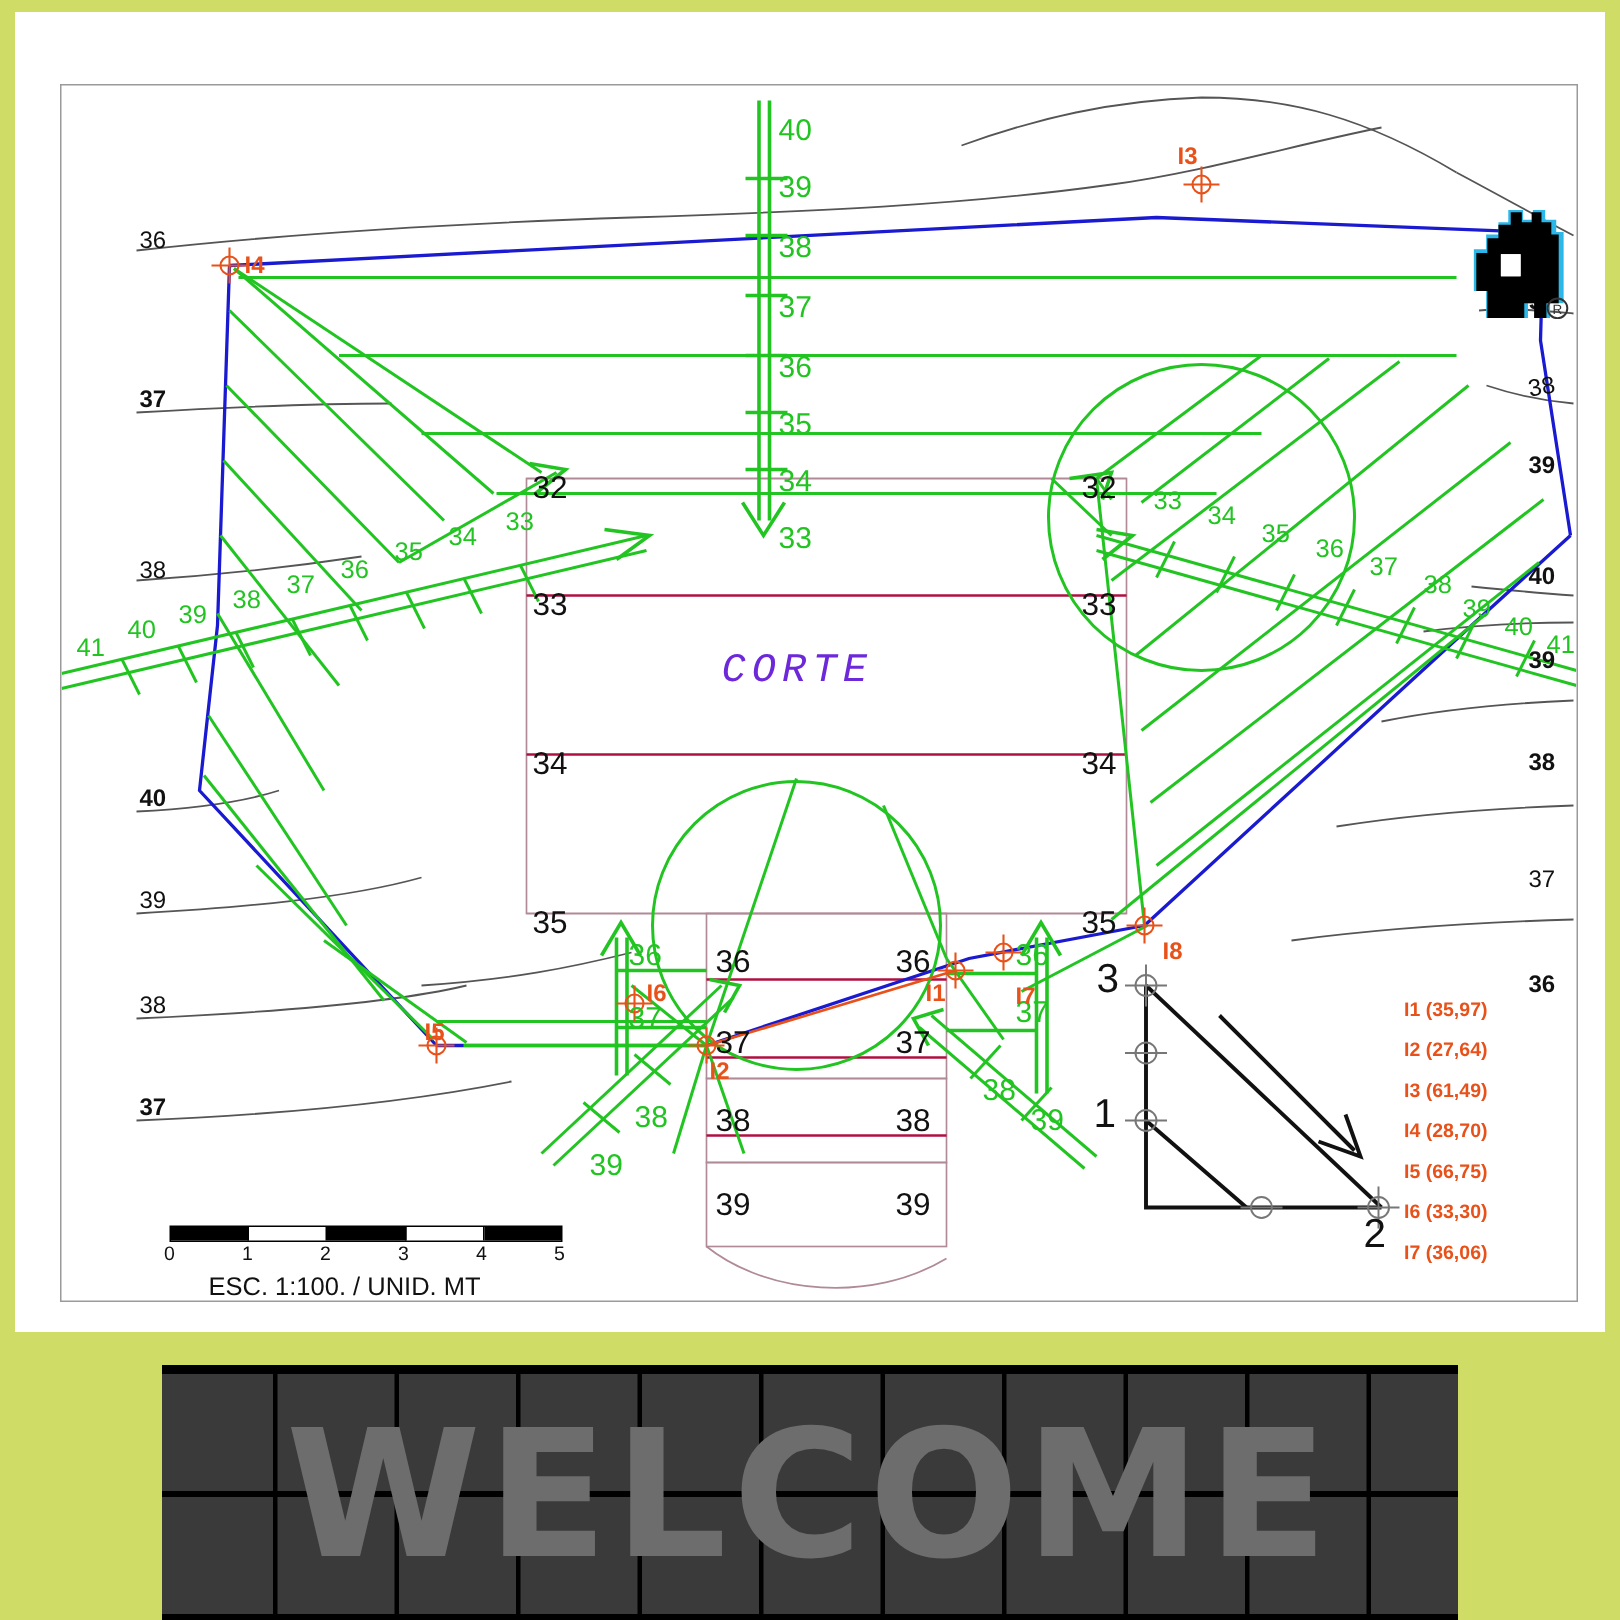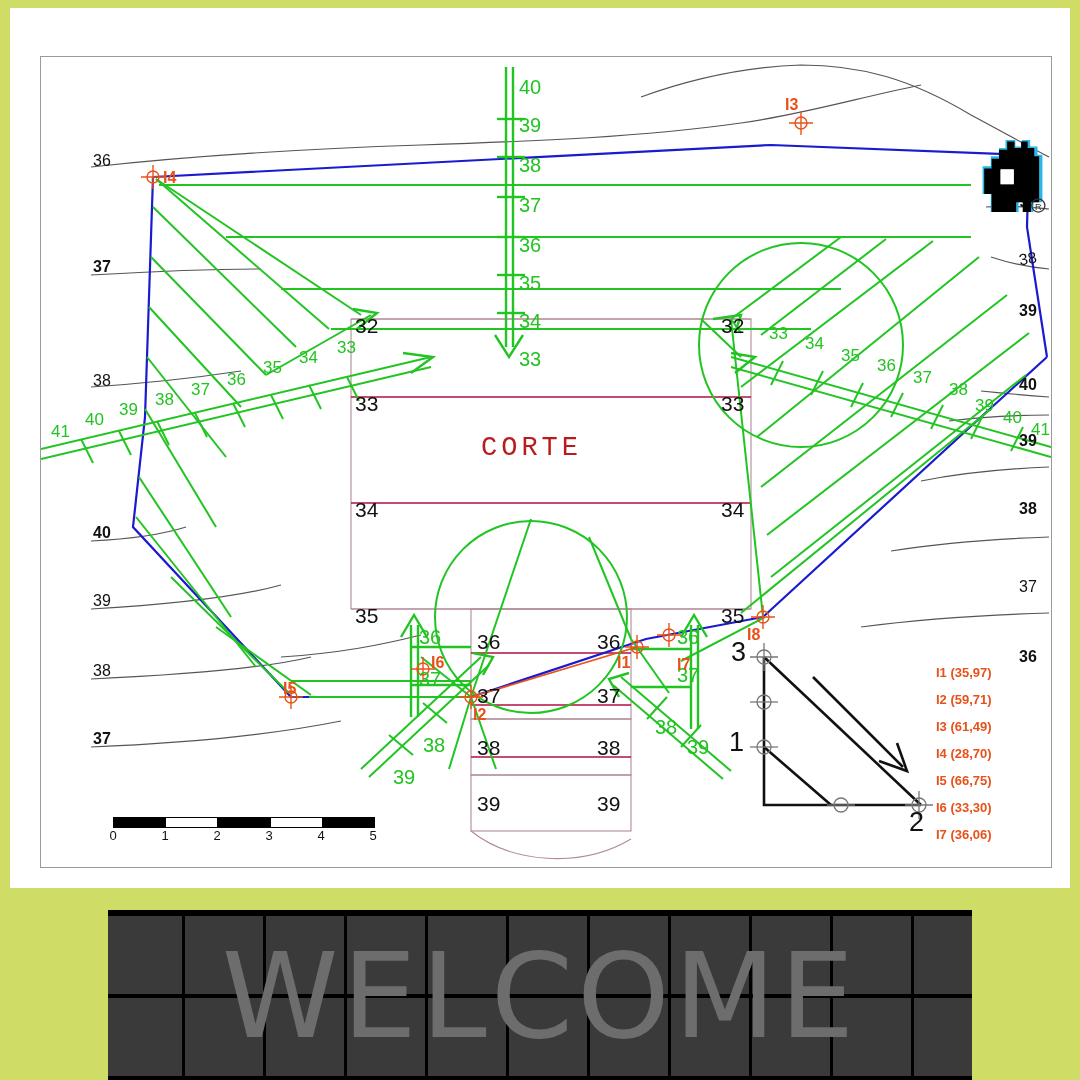--- a/index.html
+++ b/index.html
@@ -23,21 +23,21 @@
   .svgwrap{position:absolute;left:0;top:0;width:100%;height:100%;}
 
   
   .lbl{position:absolute;white-space:nowrap;line-height:1;}
   .elev{color:#111;font-size:21px;font-family:"Liberation Sans",sans-serif;}
   .contour{color:#111;font-size:16px;font-family:"Liberation Sans",sans-serif;}
   .contour.b{font-weight:bold;}
   .gnum{color:#22c422;font-size:17px;font-family:"Liberation Sans",sans-serif;}
   .gnum.big{font-size:20px;}
   .pt{color:#e8521a;font-size:16px;font-weight:bold;font-family:"Liberation Sans",sans-serif;}
-  .corte{color:#b91c1c;font-size:27px;letter-spacing:4px;font-family:"Liberation Mono",monospace;}
+  .corte{color:#6d28d9;font-size:27px;letter-spacing:4px;font-family:"Liberation Mono",monospace;font-style:italic;}
   .tri-lbl{color:#111;font-size:27px;font-family:"Liberation Sans",sans-serif;}
 
   
   .legend{position:absolute;left:895px;top:608px;}
   .legend div{color:#e8521a;font-size:13px;font-weight:bold;margin-bottom:12px;
               font-family:"Liberation Sans",sans-serif;white-space:nowrap;}
 
   
   .scalebar{position:absolute;left:72px;top:760px;width:290px;}
   .sb-bar{position:relative;height:9px;width:260px;background:#fff;border:1px solid #000;display:flex;}
@@ -57,21 +57,21 @@
   .welcome{
     position:absolute;left:108px;top:910px;width:864px;height:160px;
     background:#3a3a3a;border-top:6px solid #000;border-bottom:4px solid #000;
     overflow:hidden;
   }
   .wl-grid{position:absolute;inset:0;}
   .wl-v{position:absolute;top:0;bottom:0;width:3px;background:#000;}
   .wl-h{position:absolute;left:0;right:0;height:4px;background:#000;top:78px;}
   .wl-text{
     position:absolute;inset:0;display:flex;align-items:center;justify-content:center;
-    color:#6d6d6d;font-size:118px;font-weight:normal;letter-spacing:4px;
+    color:#6d6d6d;font-size:118px;font-weight:bold;letter-spacing:4px;
     font-family:"DejaVu Sans",sans-serif;
     border-radius:31px;
   }
 </style>
 </head>
 <body>
 
 <div id="root">
 
   <div class="sheet">
@@ -395,31 +395,31 @@
       <div class="lbl gnum big" style="left:614px;top:660px">38</div>
       <div class="lbl gnum big" style="left:646px;top:680px">39</div>
 
       <div class="lbl pt" style="left:576px;top:598px">I1</div>
       <div class="lbl pt" style="left:432px;top:650px">I2</div>
       <div class="lbl pt" style="left:744px;top:40px">I3</div>
       <div class="lbl pt" style="left:122px;top:113px">I4</div>
       <div class="lbl pt" style="left:242px;top:624px">I5</div>
       <div class="lbl pt" style="left:390px;top:598px">I6</div>
       <div class="lbl pt" style="left:636px;top:600px">I7</div>
-      <div class="lbl pt" style="left:706px;top:570px">I8</div>
+      <div class="lbl pt" style="left:734px;top:570px">I8</div>
 
       <div class="lbl corte" style="left:440px;top:378px">CORTE</div>
 
       <div class="lbl tri-lbl" style="left:690px;top:582px">3</div>
       <div class="lbl tri-lbl" style="left:688px;top:672px">1</div>
       <div class="lbl tri-lbl" style="left:868px;top:752px">2</div>
 
       <div class="legend">
         <div>I1 (35,97)</div>
-        <div>I2 (59,71)</div>
+        <div>I2 (27,64)</div>
         <div>I3 (61,49)</div>
         <div>I4 (28,70)</div>
         <div>I5 (66,75)</div>
         <div>I6 (33,30)</div>
         <div>I7 (36,06)</div>
 
       </div>
 
       <div class="scalebar">
         <div class="sb-bar">
@@ -430,20 +430,21 @@
           <div class="sb-seg on"></div>
         </div>
         <div class="sb-ticks">
           <span style="left:0%">0</span>
           <span style="left:20%">1</span>
           <span style="left:40%">2</span>
           <span style="left:60%">3</span>
           <span style="left:80%">4</span>
           <span style="left:100%">5</span>
         </div>
+        <div class="sb-cap">ESC. 1:100. / UNID. MT</div>
       </div>
 
       <div class="logo">
         <svg viewBox="0 0 100 100" width="82" height="82">
           <path fill="#2bb8e8" d="M36,6 h12 v8 h8 v-8 h10 v8 h9 v10 h6 v58 h-11 v12 h-12 v-12 h-6 v12 h-34 v-22 h-10 v-34 h10 v-12 h10 v-10 h8z"></path>
           <path fill="#000000" d="M38,8 h9 v8 h8 v-8 h8 v8 h8 v10 h6 v56 h-10 v12 h-10 v-12 h-8 v12 h-30 v-22 h-9 v-31 h9 v-12 h9 v-11 h10z
                                    M44,34 h16 v16 h-16z"></path>
           <path fill="#ffffff" d="M30,42 h16 v18 h-16z"></path>
           <path fill="#000000" d="M30,42 h16 v18 h-16z M33,45 h10 v12 h-10z" opacity="0"></path>
           <rect x="30" y="42" width="16" height="18" fill="#ffffff"></rect>

